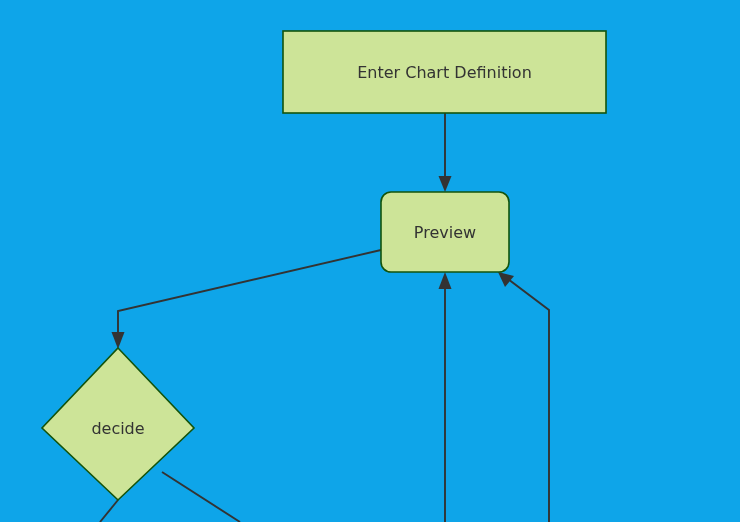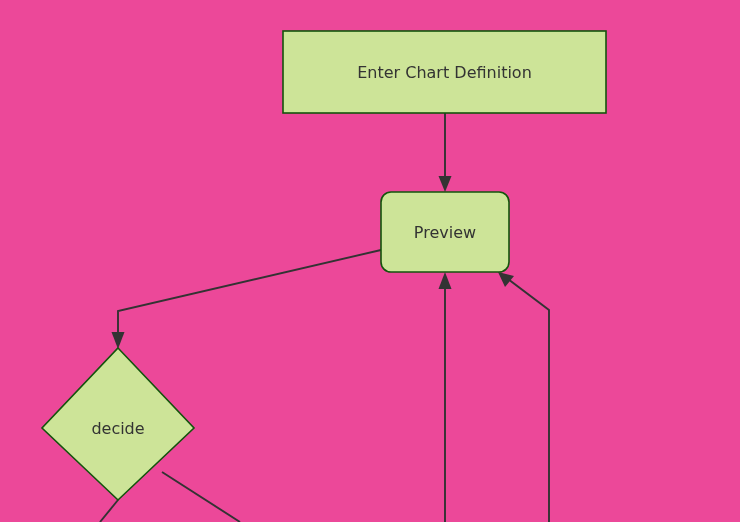--- a/index.html
+++ b/index.html
@@ -4,21 +4,21 @@
 <style>
   html, body {
     margin: 0;
     padding: 0;
     background: #ffffff;
   }
   #canvas {
     position: relative;
     width: 740px;
     height: 522px;
-    background: #ec4899;
+    background: #0ea5e9;
     overflow: hidden;
     font-family: "DejaVu Sans", "Liberation Sans", sans-serif;
   }
   #flow-svg {
     position: absolute;
     left: 0;
     top: 0;
     width: 740px;
     height: 522px;
   }

